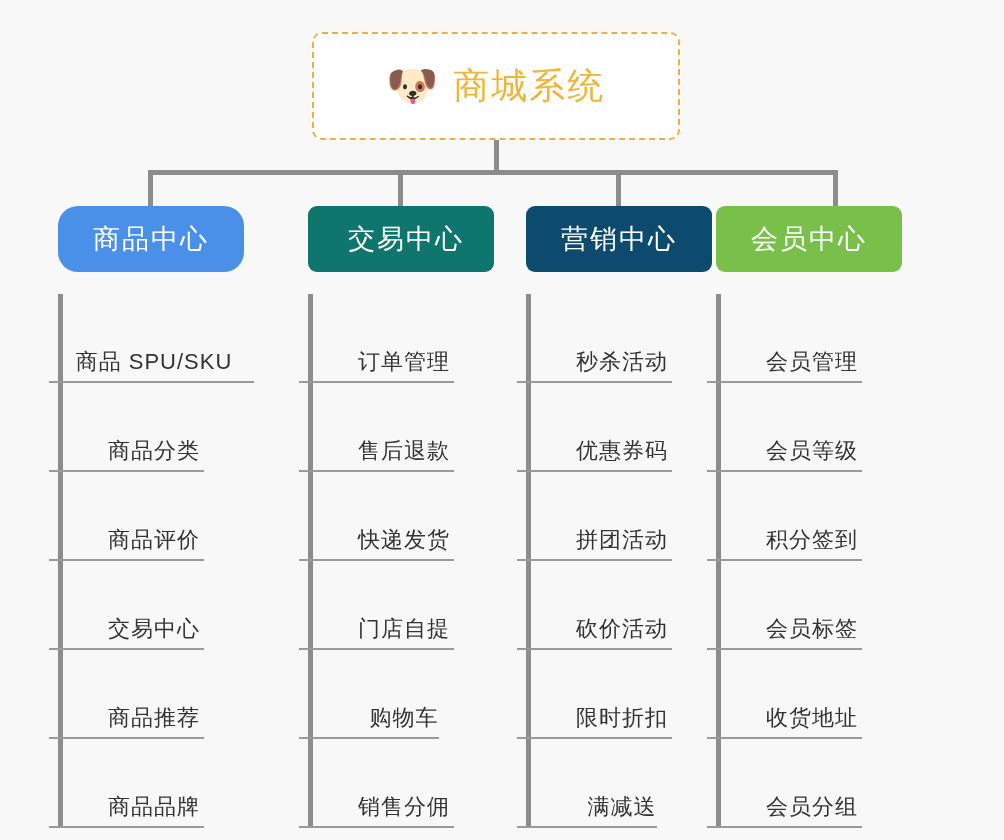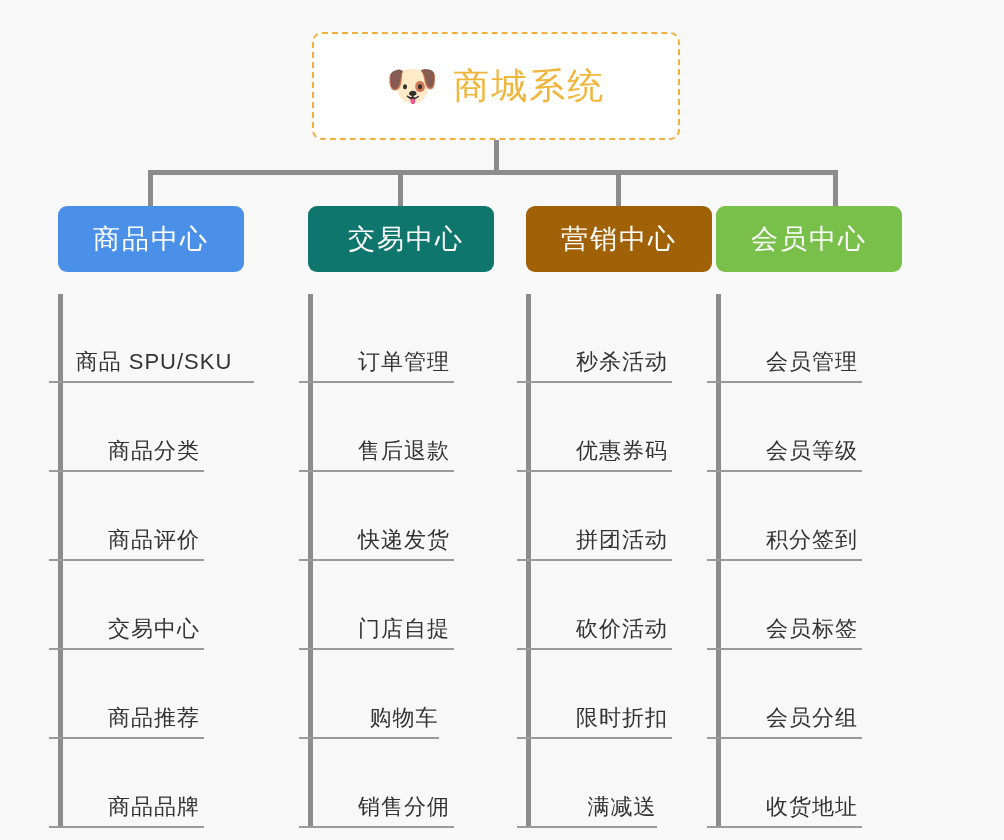--- a/index.html
+++ b/index.html
@@ -116,21 +116,21 @@
   <div class="conn conn-v" style="left:494px; top:140px; height:32px;"></div>
 
   <div class="conn conn-h" style="left:148px; top:170px; width:690px;"></div>
 
   <div class="conn conn-v" style="left:148px; top:170px; height:38px;"></div>
   <div class="conn conn-v" style="left:398px; top:170px; height:38px;"></div>
   <div class="conn conn-v" style="left:616px; top:170px; height:38px;"></div>
   <div class="conn conn-v" style="left:833px; top:170px; height:38px;"></div>
 
   <div class="column" style="left:58px;">
-    <div class="col-header" style="background:#4a90e8;">
+    <div class="col-header" style="background:#4a90e8;border-radius:20px;">
       <span>商品中心</span>
     </div>
     <div class="leaf-stack">
       <div class="leaf-item">
         <span class="leaf-rule" style="width:205px;"></span>
         <span class="leaf-label">商品 SPU/SKU</span>
       </div>
       <div class="leaf-item">
         <span class="leaf-rule" style="width:155px;"></span>
         <span class="leaf-label">商品分类</span>
@@ -180,21 +180,21 @@
         <span class="leaf-label">购物车</span>
       </div>
       <div class="leaf-item">
         <span class="leaf-rule" style="width:155px;"></span>
         <span class="leaf-label">销售分佣</span>
       </div>
     </div>
   </div>
 
   <div class="column" style="left:526px;">
-    <div class="col-header" style="background:#a16207;">
+    <div class="col-header" style="background:#0c4a6e;">
       <span>营销中心</span>
     </div>
     <div class="leaf-stack">
       <div class="leaf-item">
         <span class="leaf-rule" style="width:155px;"></span>
         <span class="leaf-label">秒杀活动</span>
       </div>
       <div class="leaf-item">
         <span class="leaf-rule" style="width:155px;"></span>
         <span class="leaf-label">优惠券码</span>
@@ -234,22 +234,22 @@
       <div class="leaf-item">
         <span class="leaf-rule" style="width:155px;"></span>
         <span class="leaf-label">积分签到</span>
       </div>
       <div class="leaf-item">
         <span class="leaf-rule" style="width:155px;"></span>
         <span class="leaf-label">会员标签</span>
       </div>
       <div class="leaf-item">
         <span class="leaf-rule" style="width:155px;"></span>
+        <span class="leaf-label">收货地址</span>
+      </div>
+      <div class="leaf-item">
+        <span class="leaf-rule" style="width:155px;"></span>
         <span class="leaf-label">会员分组</span>
       </div>
-      <div class="leaf-item">
-        <span class="leaf-rule" style="width:155px;"></span>
-        <span class="leaf-label">收货地址</span>
-      </div>
     </div>
   </div>
 
 </div>
 
 </body></html>

